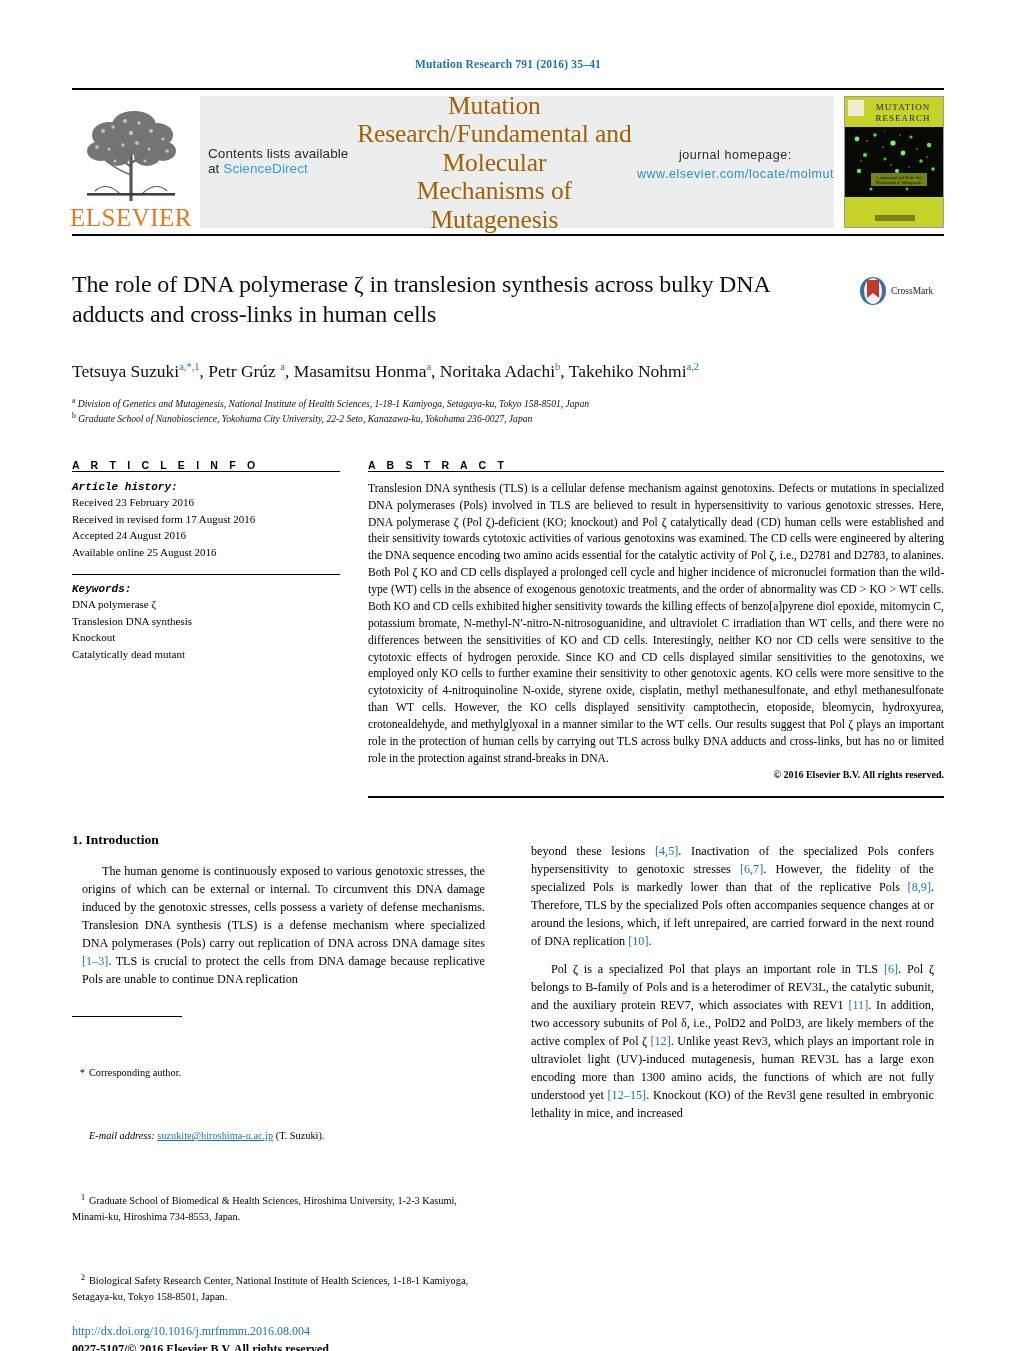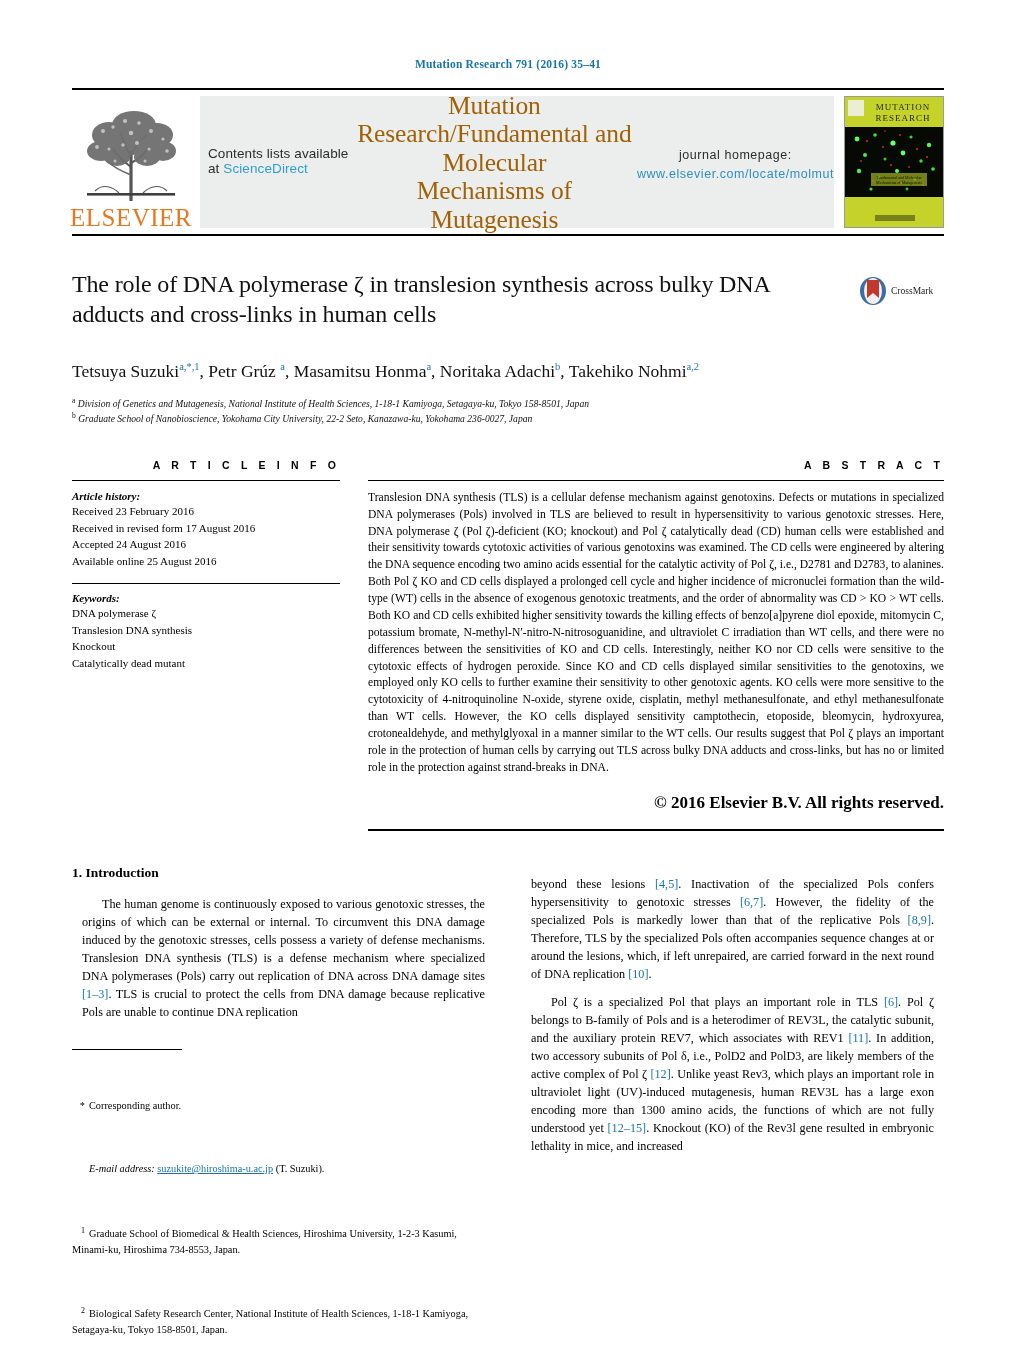--- a/index.html
+++ b/index.html
@@ -190,33 +190,31 @@
   }
   .col-abstract {
     flex: 1 1 auto;
   }
   .sec-label {
     font-family: "Liberation Sans", sans-serif;
     font-size: 10.5px;
     font-weight: bold;
     letter-spacing: 4.2px;
     color: #000;
-    margin-bottom: 9px;
-    text-align: right;
   }
   .rule-thin {
     border-top: 1.6px solid #000;
     margin-bottom: 9px;
   }
   .rule-thin2 {
     border-top: 1.6px solid #000;
     margin: 13px 0 8px 0;
   }
   .info-head {
-    font-family: Liberation Serif, serif;
+    font-family: Liberation Mono, monospace;
     font-style: italic;
     font-size: 11px;
     font-weight: bold;
     margin-bottom: 1px;
   }
   .info-list {
     font-family: "Liberation Serif", serif;
     font-size: 11px;
     line-height: 1.52;
   }
@@ -225,22 +223,22 @@
     font-size: 11.6px;
     line-height: 1.455;
     text-align: justify;
     color: #000;
     hyphens: none;
   }
   .abstract-body p { margin: 0; }
   .copyright-line {
     text-align: right;
     font-family: "Liberation Serif", serif;
-    font-size: 17px;
-    margin-top: 16px;
+    font-size: 10px;
+    margin-top: 1px;
     font-weight: bold;
   }
   .abstract-underline {
     border-top: 2.2px solid #000;
     margin-top: 16px;
   }
 
   
   .body-cols {
     margin-top: 34px;

